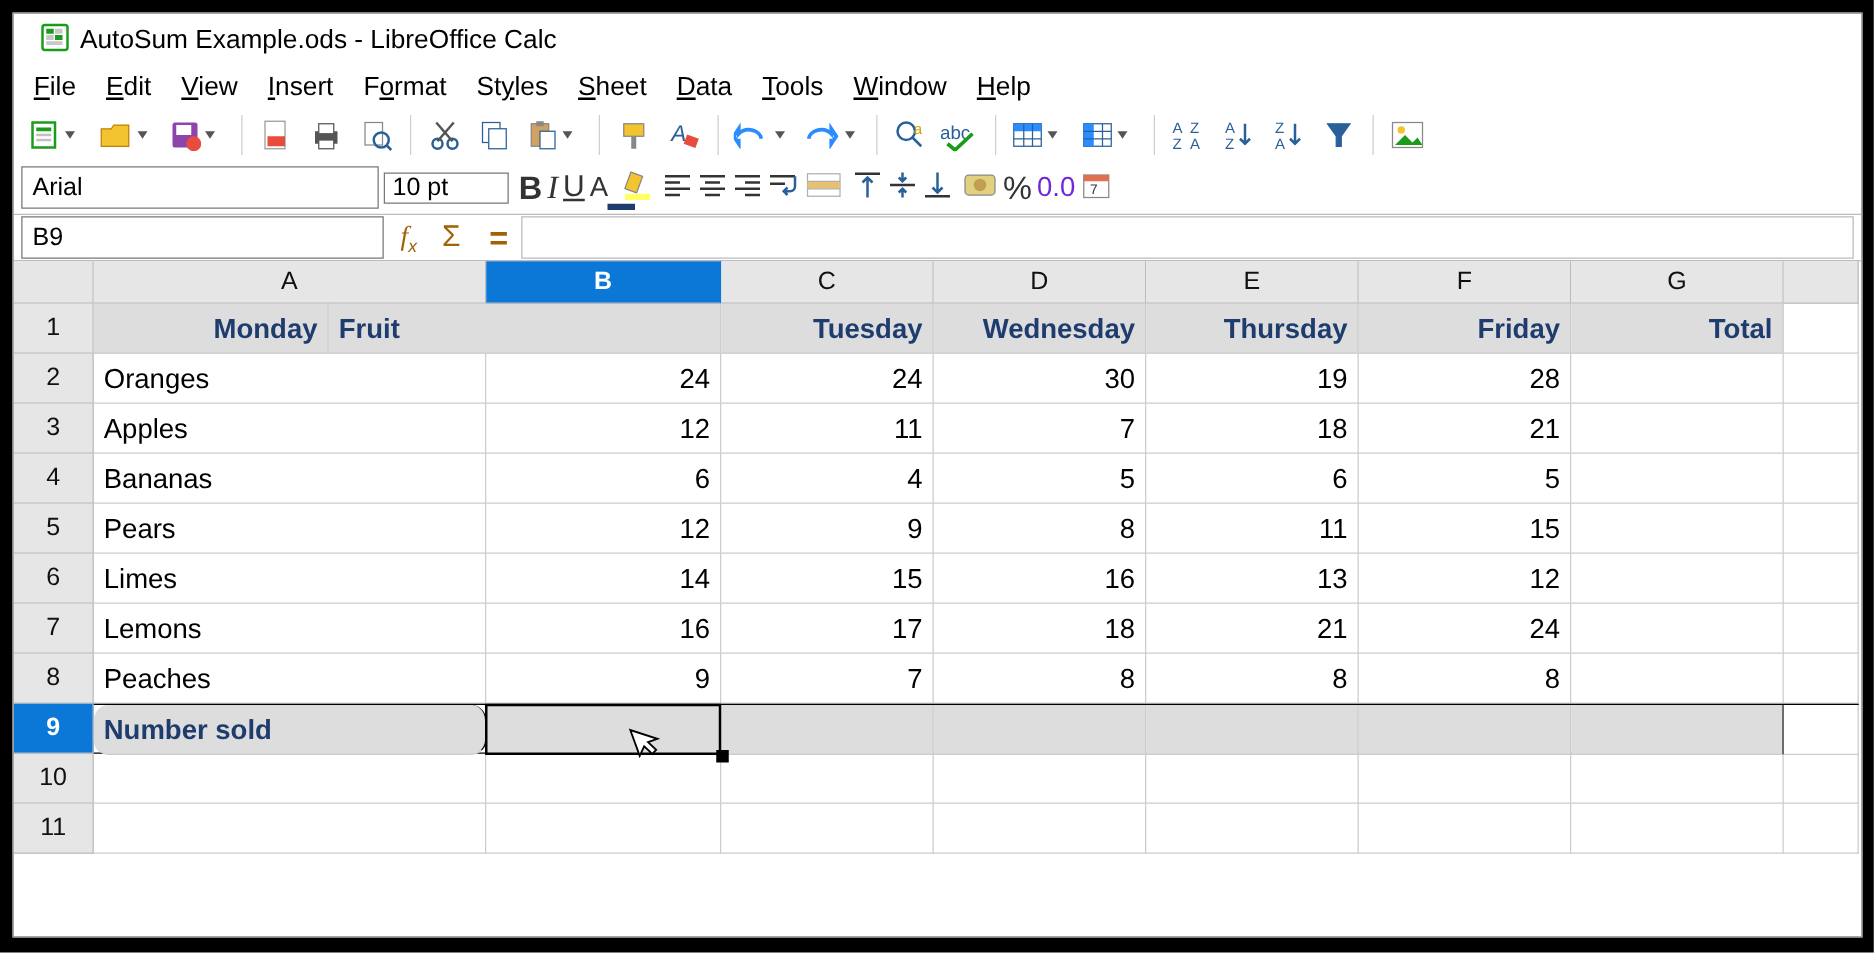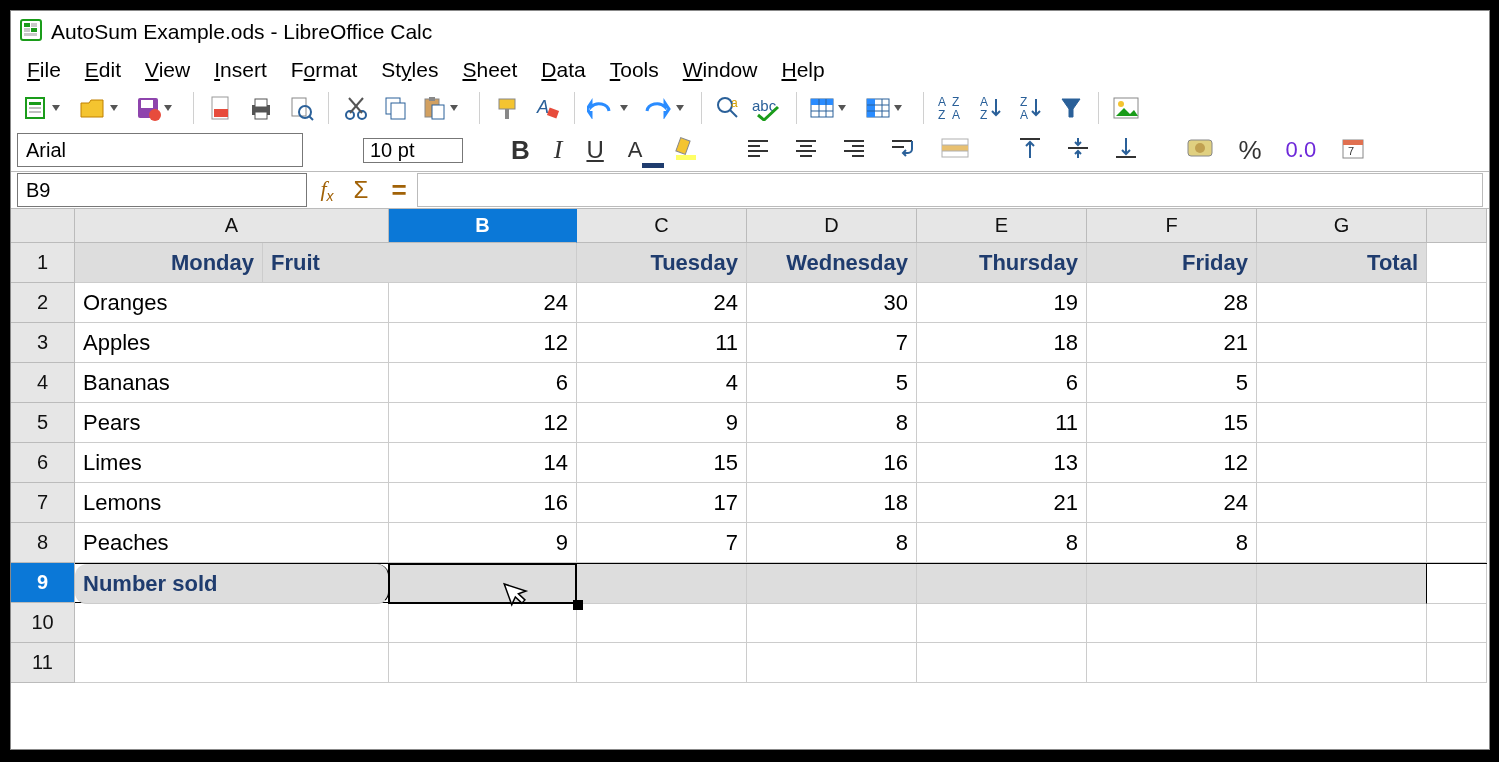--- a/index.html
+++ b/index.html
@@ -1,39 +1,39 @@
 <!DOCTYPE html>
 <html><head>
 <meta charset="utf-8">
 <style>
 * { margin: 0; padding: 0; box-sizing: border-box; font-family: "Segoe UI", Arial, sans-serif; }
 body { background: #000; padding: 10px; overflow: hidden; }
 .window { width: 1480px; height: 740px; background: #fff; border: 1px solid #888; position: relative; overflow: hidden; }
 
 
-.title-bar { height: 42px; display: flex; align-items: center; padding: 0 8px; gap: 8px; }
+.title-bar { height: 42px; display: flex; align-items: center; padding: 0 21px; gap: 8px; }
 .title-bar svg { width: 24px; height: 24px; }
 .title-text { font-size: 21px; color: #000; font-weight: 400; }
 
 
 .menu-bar { height: 34px; display: flex; align-items: center; padding: 0 16px; gap: 24px; }
 .menu-item { font-size: 21px; color: #000; cursor: pointer; }
 .menu-item .ul { text-decoration: underline; }
 
 
 .toolbar { display: flex; align-items: center; padding: 4px 10px; gap: 6px; border-bottom: 0; }
 .toolbar .sep { width: 1px; height: 32px; background: #d0d0d0; margin: 0 4px; }
 .toolbar .btn { width: 34px; height: 34px; display: flex; align-items: center; justify-content: center; cursor: pointer; border-radius: 2px; }
 .toolbar .btn.wdrop { width: 50px; justify-content: flex-start; padding-left: 2px; }
 .toolbar .dd { width:0; height:0; border-left:4px solid transparent; border-right:4px solid transparent; border-top:6px solid #555; margin-left:3px; }
 
 
-.fmt-toolbar { display: flex; align-items: center; padding: 4px 6px; gap: 24px; }
+.fmt-toolbar { display: flex; align-items: center; padding: 4px 6px; gap: 4px; }
 .font-select { width: 286px; height: 34px; border: 1px solid #777; display: flex; align-items: center; justify-content: space-between; padding: 0 8px; font-size: 20px; }
-.size-select { width: 100px; height: 25px; border: 1px solid #777; display: flex; align-items: center; justify-content: space-between; padding: 0 6px; font-size: 20px; margin-left: 36px; }
+.size-select { width: 100px; height: 25px; border: 1px solid #777; display: flex; align-items: center; justify-content: space-between; padding: 0 6px; font-size: 20px; }
 
 
 .formula-bar { display: flex; align-items: center; border-top: 1px solid #bbb; border-bottom: 1px solid #bbb; height: 38px; }
 .name-box { width: 290px; height: 34px; border: 1px solid #777; margin: 2px 2px 2px 6px; display: flex; align-items: center; justify-content: space-between; padding: 0 8px; font-size: 20px; }
 .fbar-btn { width: 36px; height: 34px; display:flex; align-items:center; justify-content:center; font-size: 22px; color: #a16207; cursor:pointer; }
 .fbar-btn.sig { font-size: 24px; }
 .formula-input { flex: 1; height: 34px; border: 1px solid #bbb; margin-right: 6px; }
 
 
 .sheet { position: relative; }

